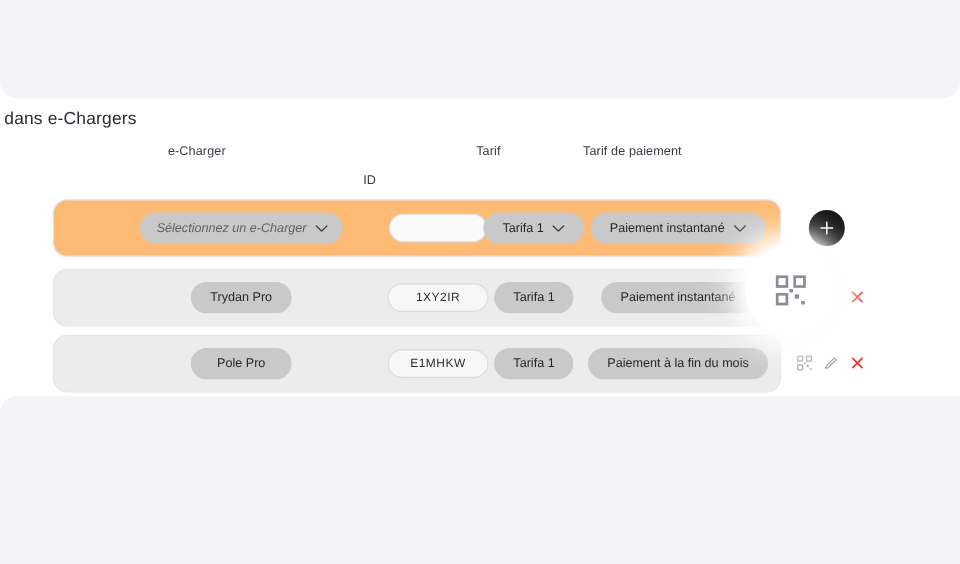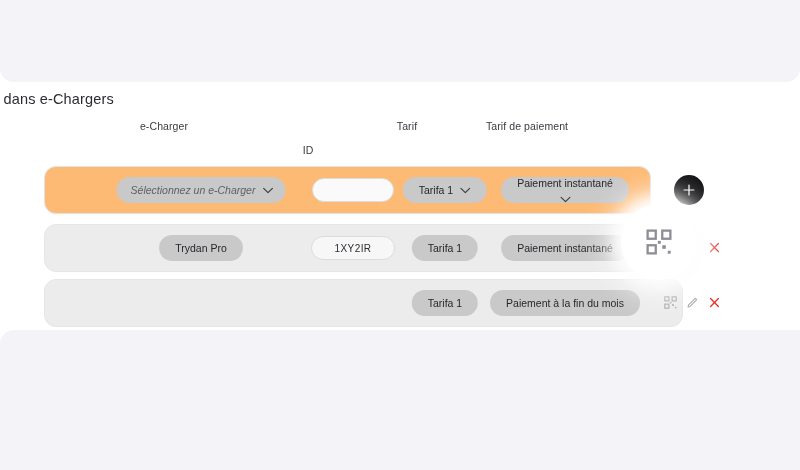--- a/index.html
+++ b/index.html
@@ -86,35 +86,34 @@
   }
   .row-input {
     top: 46px;
     background: #fdba74;
     border: 1px solid #e3e3e6;
     box-shadow: 0 1px 2px rgba(0,0,0,.03);
   }
   .row-data {
     background: #ececec;
     border: 1px solid #e6e6e8;
-    padding-left: 32px;
   }
   .row-1 { top: 104px; }
   .row-2 { top: 159px; }
 
   
   .cell {
     position: absolute;
     transform: translateX(-50%);
     display: flex;
     align-items: center;
     justify-content: center;
   }
   .c-echarger { left: 156px; }
-  .c-id       { left: 308px; }
+  .c-id       { left: 320px; }
   .c-tarif    { left: 400px; }
   .c-payment  { left: 520px; }
 
   .pill {
     background: #c9c9c9;
     border-radius: 14px;
     height: 26px;
     display: flex;
     align-items: center;
     justify-content: center;
@@ -129,21 +128,21 @@
     background: #c9c9c9;
     min-width: 152px;
     justify-content: space-between;
     padding: 0 12px 0 14px;
   }
   .pill-select .pill-text {
     font-style: italic;
     color: #5f5f66;
     font-size: 10.5px;
   }
-  .pill-wide { min-width: 128px; flex-direction: column; }
+  .pill-wide { min-width: 128px; }
   .pill-name { min-width: 84px; }
 
   .id-field {
     background: #f7f7f7;
     border: 1px solid #dcdcdf;
     border-radius: 13px;
     height: 24px;
     width: 84px;
     display: flex;
     align-items: center;
@@ -259,20 +258,26 @@
     </div>
     <div class="cell c-tarif">
       <div class="pill">Tarifa 1</div>
     </div>
     <div class="cell c-payment">
       <div class="pill pill-wide">Paiement instantané</div>
     </div>
   </div>
 
   <div class="row row-data row-2">
+    <div class="cell c-echarger">
+      <div class="pill pill-name">Pole Pro</div>
+    </div>
+    <div class="cell c-id">
+      <div class="id-field">E1MHKW</div>
+    </div>
     <div class="cell c-tarif">
       <div class="pill">Tarifa 1</div>
     </div>
     <div class="cell c-payment">
       <div class="pill pill-wide">Paiement à la fin du mois</div>
     </div>
   </div>
 
   <div class="row-actions ra-1">
     <svg class="icon-btn" viewBox="0 0 16 16">

